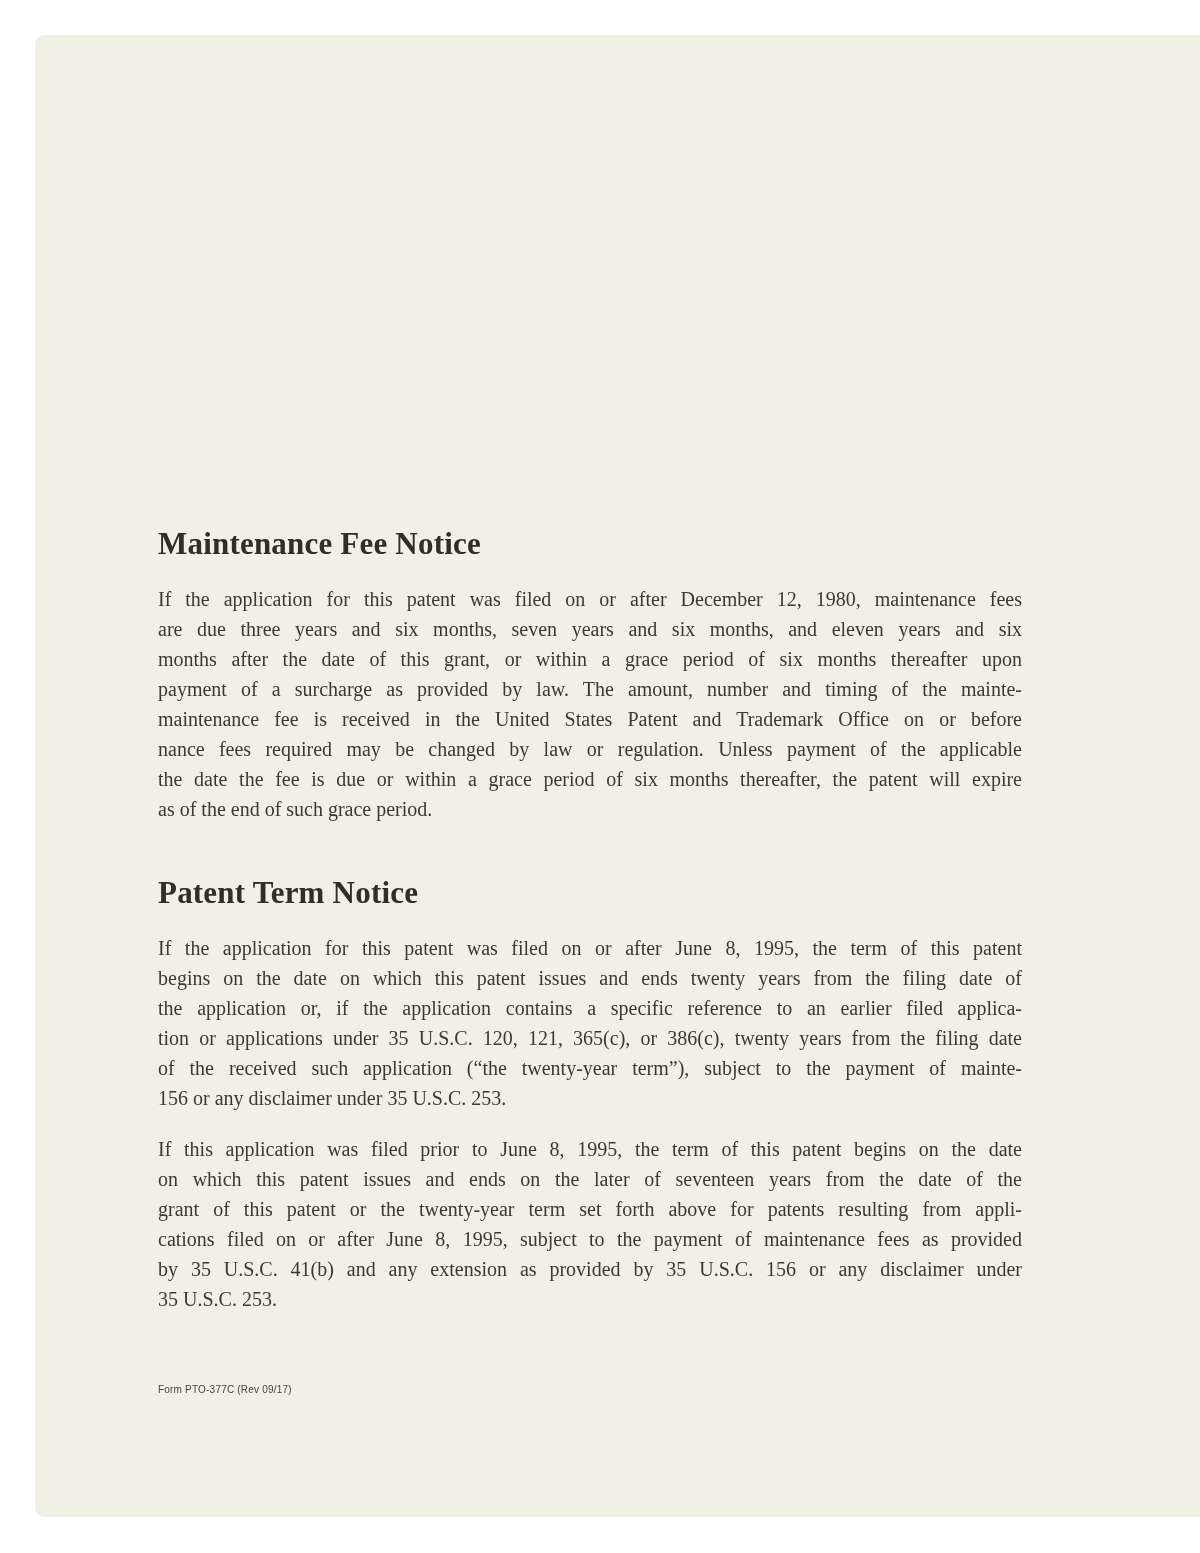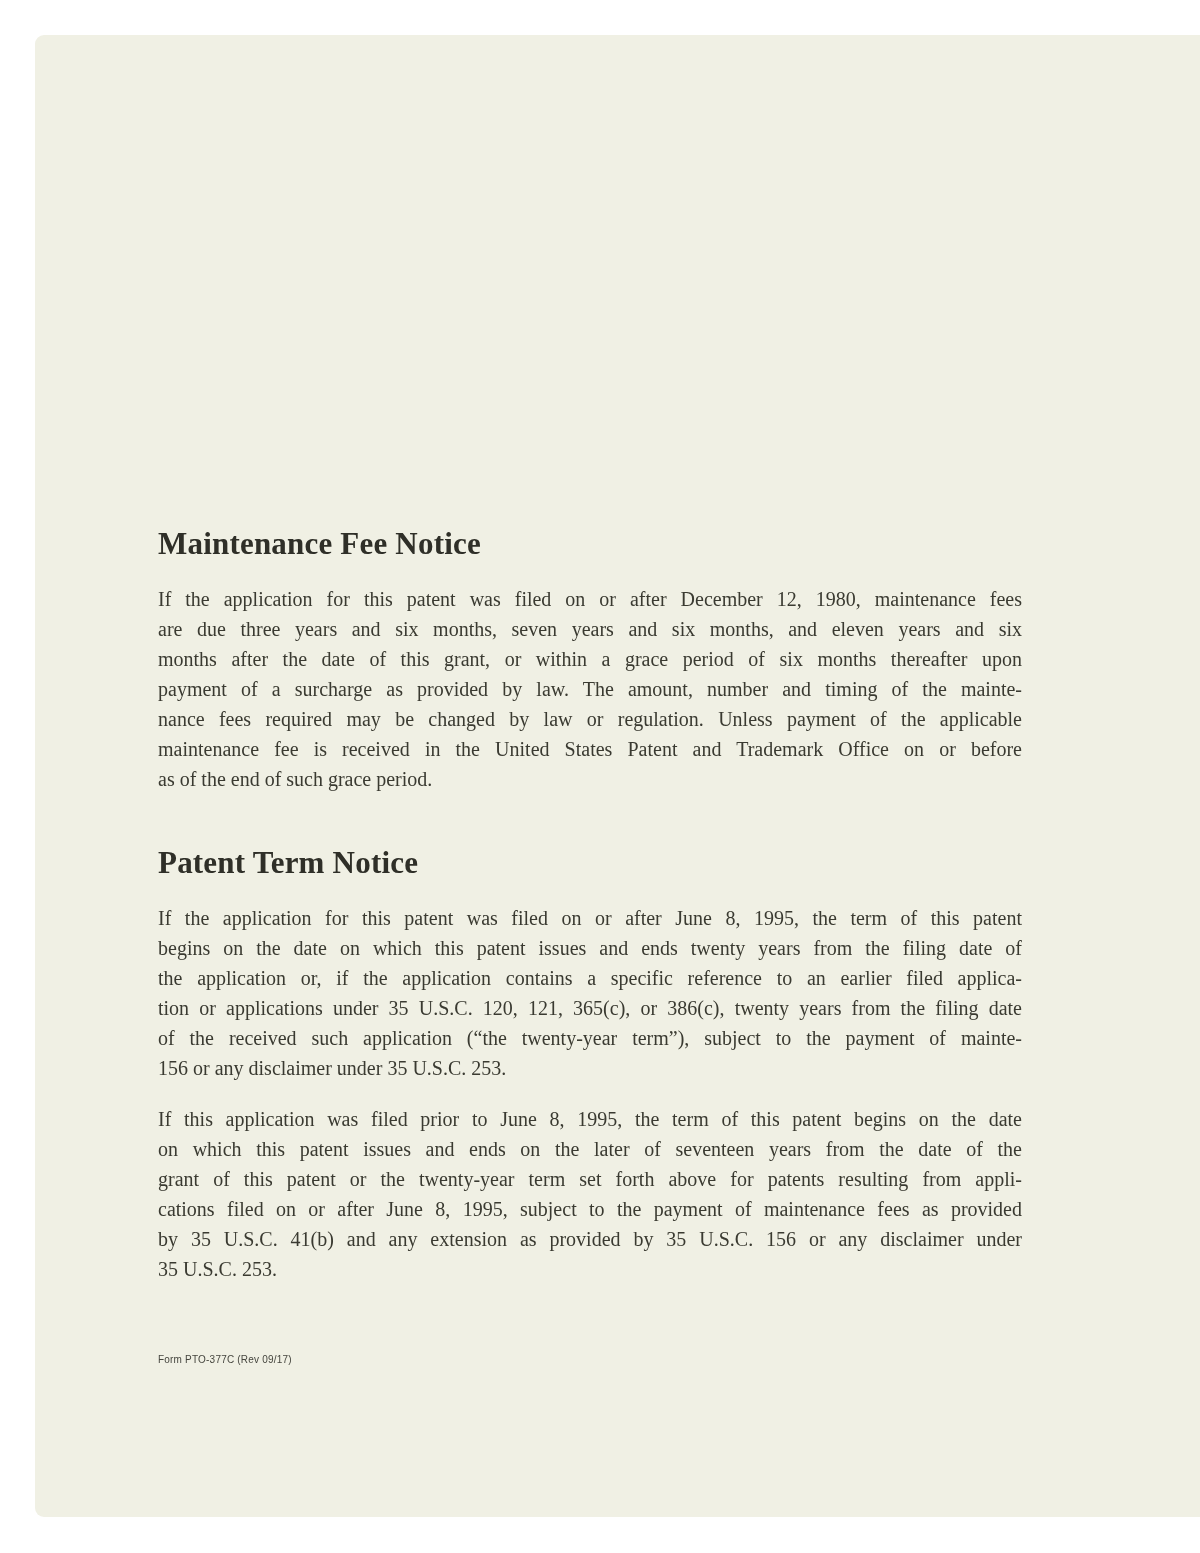--- a/index.html
+++ b/index.html
@@ -71,22 +71,23 @@
   <div class="sheet">
     <div class="content">
 
       <section>
         <h1 class="section-title">Maintenance Fee Notice</h1>
         <div class="para">
           <div class="line">If the application for this patent was filed on or after December 12, 1980, maintenance fees</div>
           <div class="line">are due three years and six months, seven years and six months, and eleven years and six</div>
           <div class="line">months after the date of this grant, or within a grace period of six months thereafter upon</div>
           <div class="line">payment of a surcharge as provided by law. The amount, number and timing of the mainte-</div>
+          <div class="line">maintenance fee is received in the United States Patent and Trademark Office on or before</div>
           <div class="line">nance fees required may be changed by law or regulation. Unless payment of the applicable</div>
-          <div class="line">maintenance fee is received in the United States Patent and Trademark Office on or before</div>
+          <div class="line">the date the fee is due or within a grace period of six months thereafter, the patent will expire</div>
           <div class="line end">as of the end of such grace period.</div>
         </div>
       </section>
 
       <section class="section-gap">
         <h1 class="section-title">Patent Term Notice</h1>
         <div class="para">
           <div class="line">If the application for this patent was filed on or after June 8, 1995, the term of this patent</div>
           <div class="line">begins on the date on which this patent issues and ends twenty years from the filing date of</div>
           <div class="line">the application or, if the application contains a specific reference to an earlier filed applica-</div>

